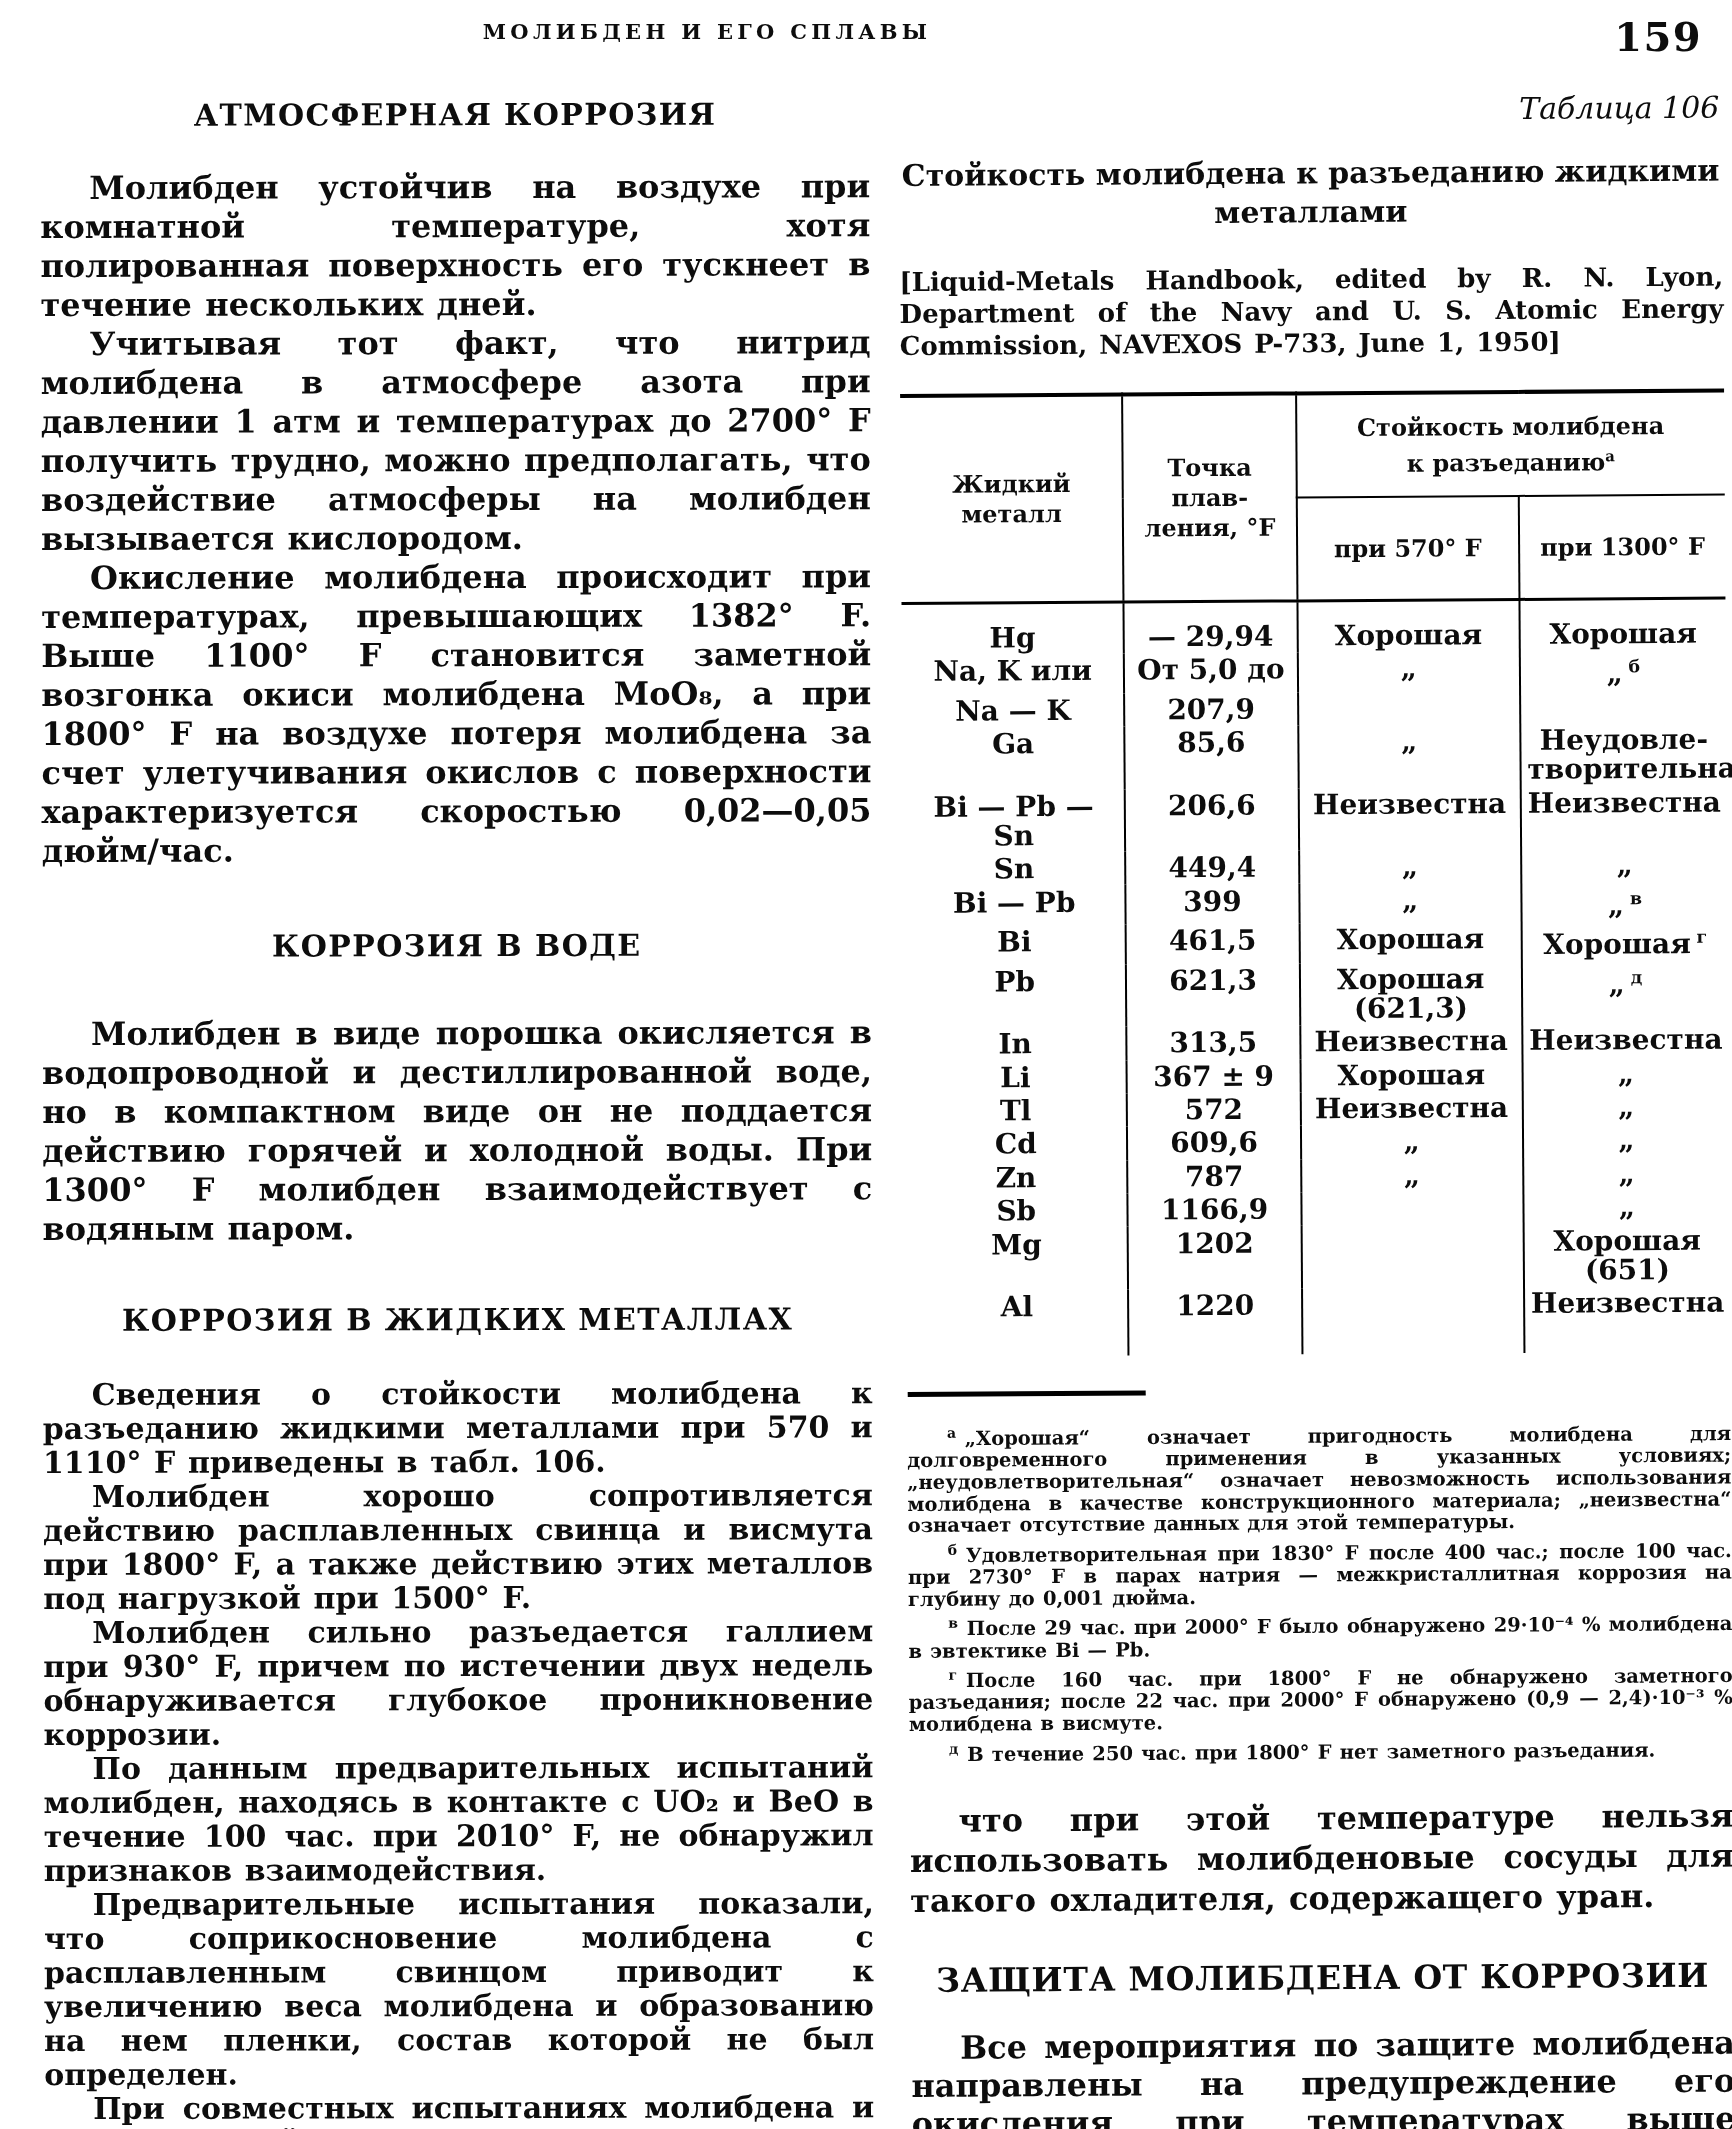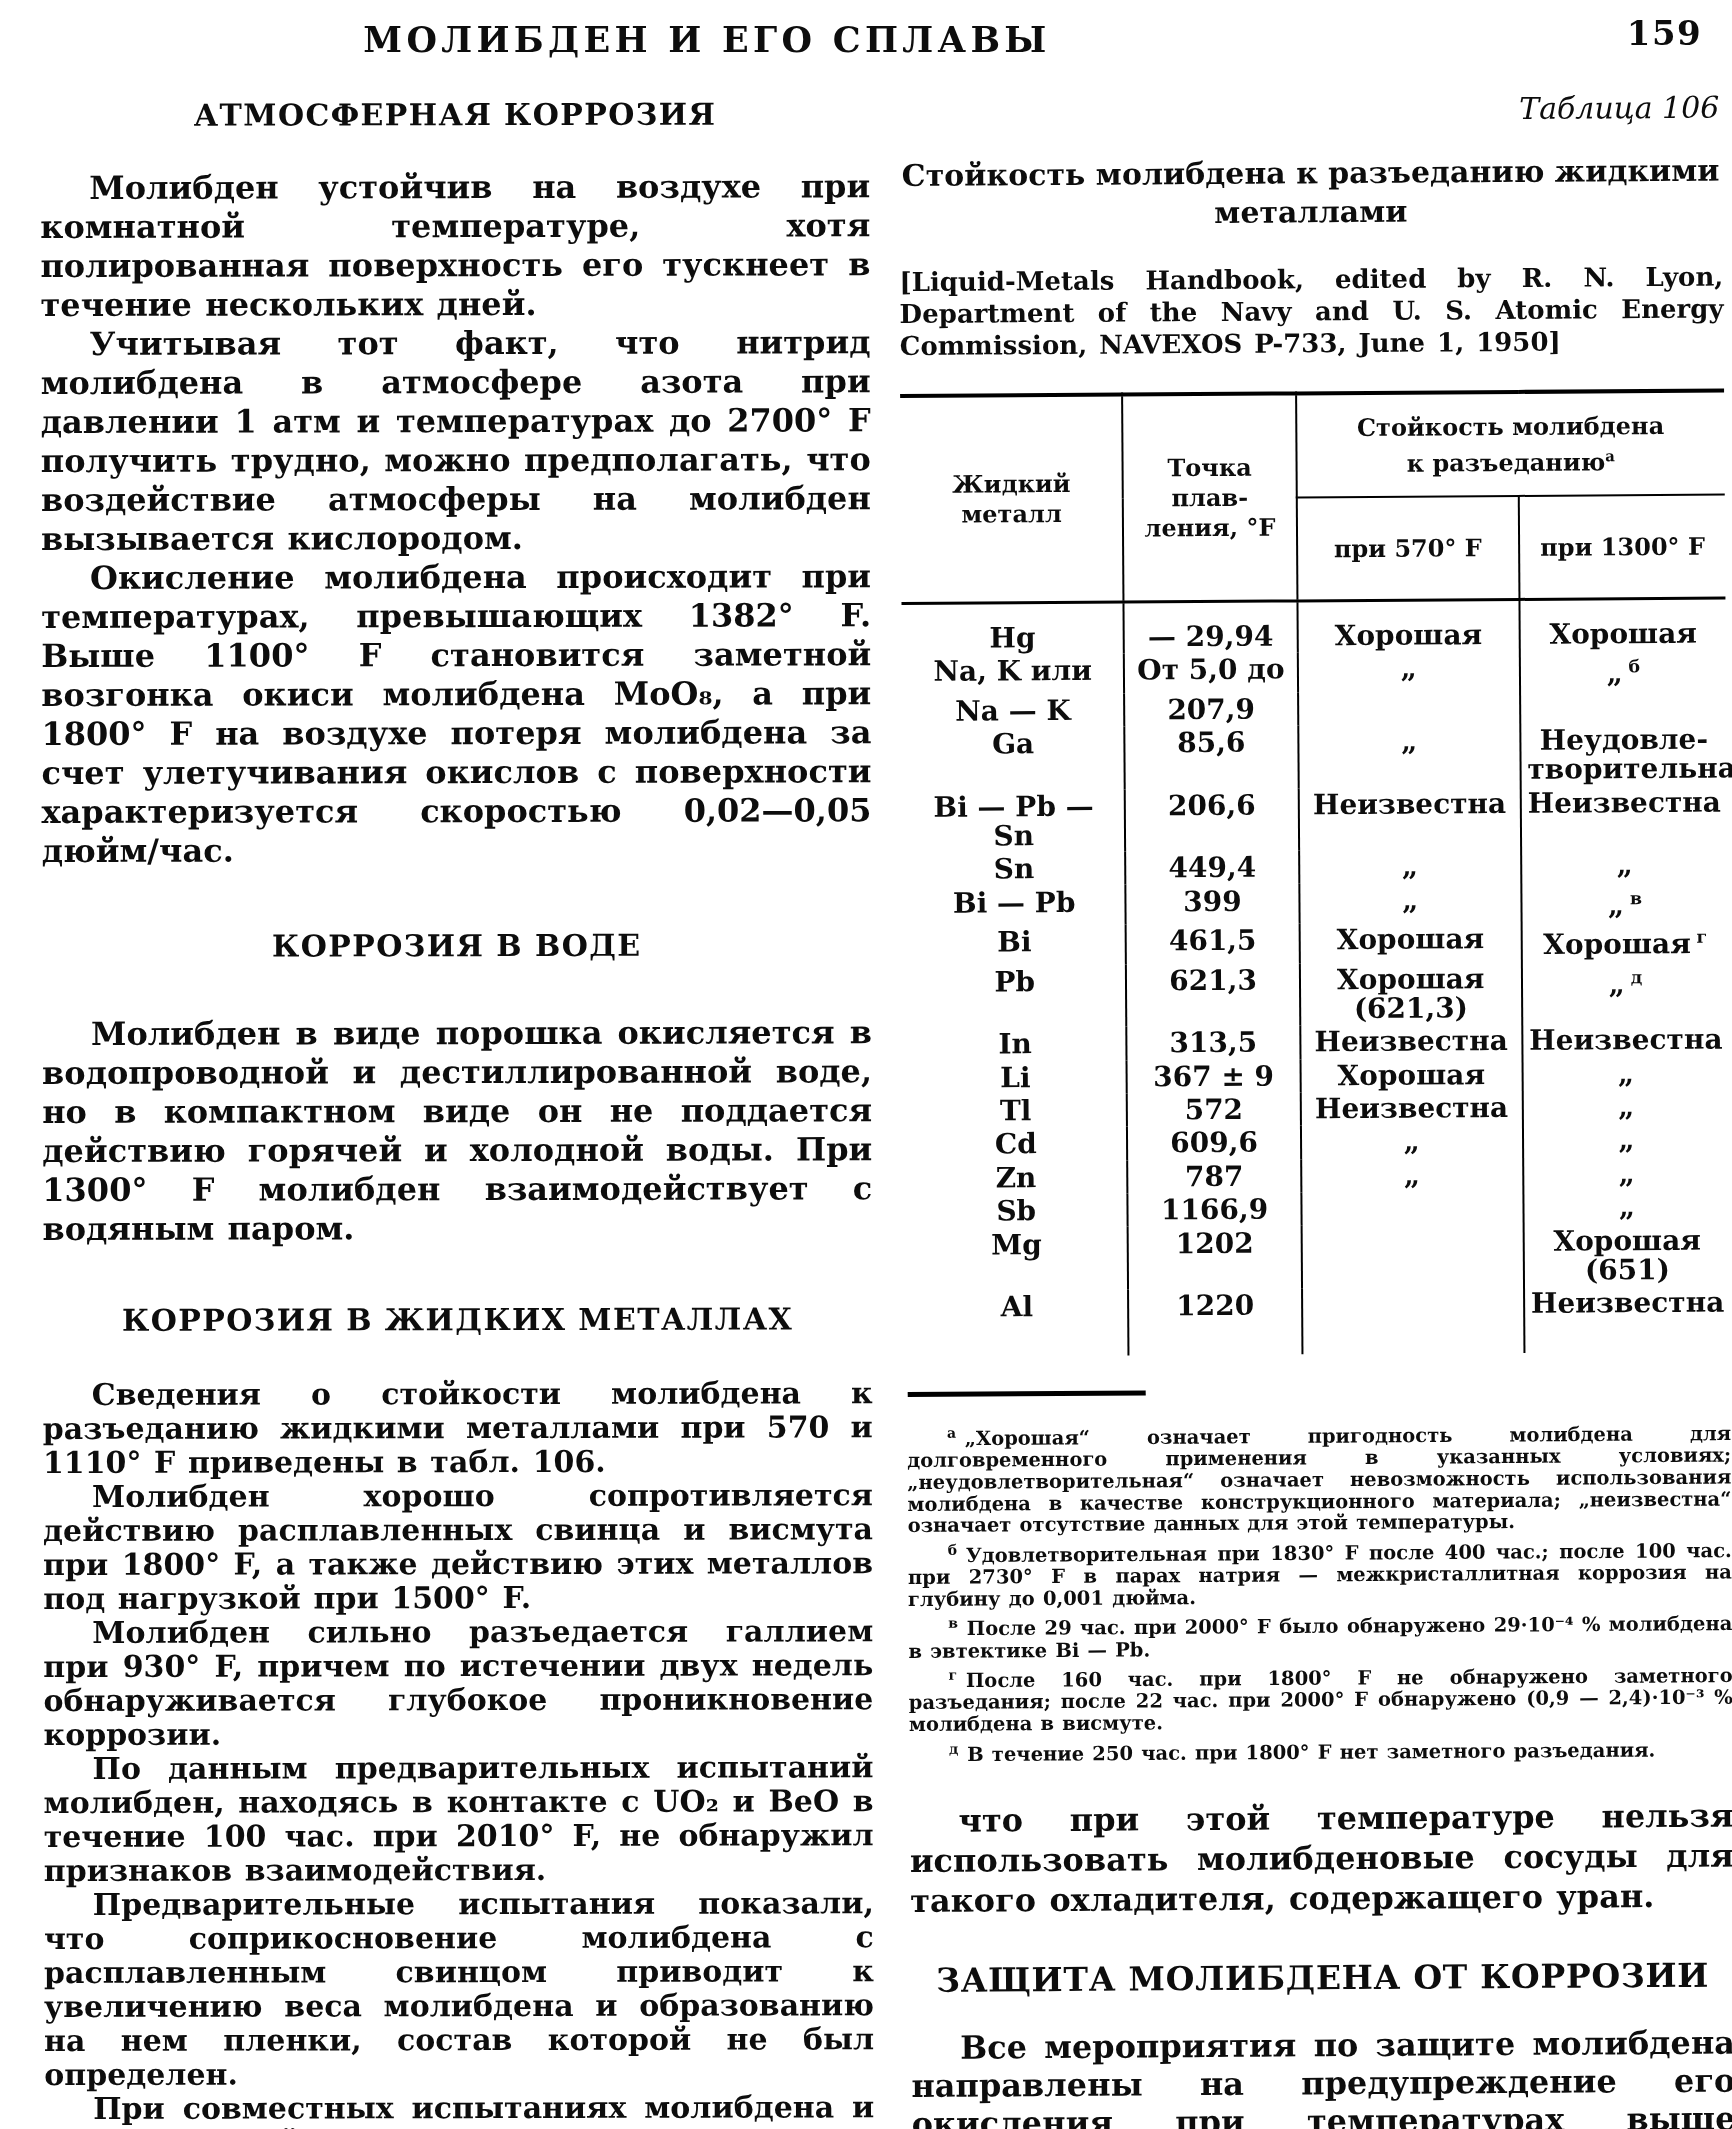--- a/index.html
+++ b/index.html
@@ -7,25 +7,25 @@
     position:relative;
     width:1732px;height:2129px;
     background:#ffffff;
     overflow:hidden;
     font-family:"DejaVu Serif","Liberation Serif",serif;
     color:#0d0d0d;
   }
   
   .rh-title{
     position:absolute;top:19px;left:346px;width:722px;
-    text-align:center;font-weight:bold;font-size:35px;letter-spacing:4.3px;
+    text-align:center;font-weight:bold;font-size:21px;letter-spacing:4.3px;
   }
   .rh-num{
     position:absolute;top:13px;right:30px;
-    font-weight:bold;font-size:34px;letter-spacing:1.4px;
+    font-weight:bold;font-size:40px;letter-spacing:1.4px;
   }
   
   .col{position:absolute;top:85px;}
   .col-left{left:40px;width:830px;transform:rotate(-0.12deg);transform-origin:0 0;}
   .col-right{left:904px;width:824px;transform:rotate(-0.38deg);transform-origin:0 40%;}
 
   .sec-head{
     text-align:center;font-weight:bold;font-size:30px;line-height:35px;
     letter-spacing:1.4px;margin:0;
   }

